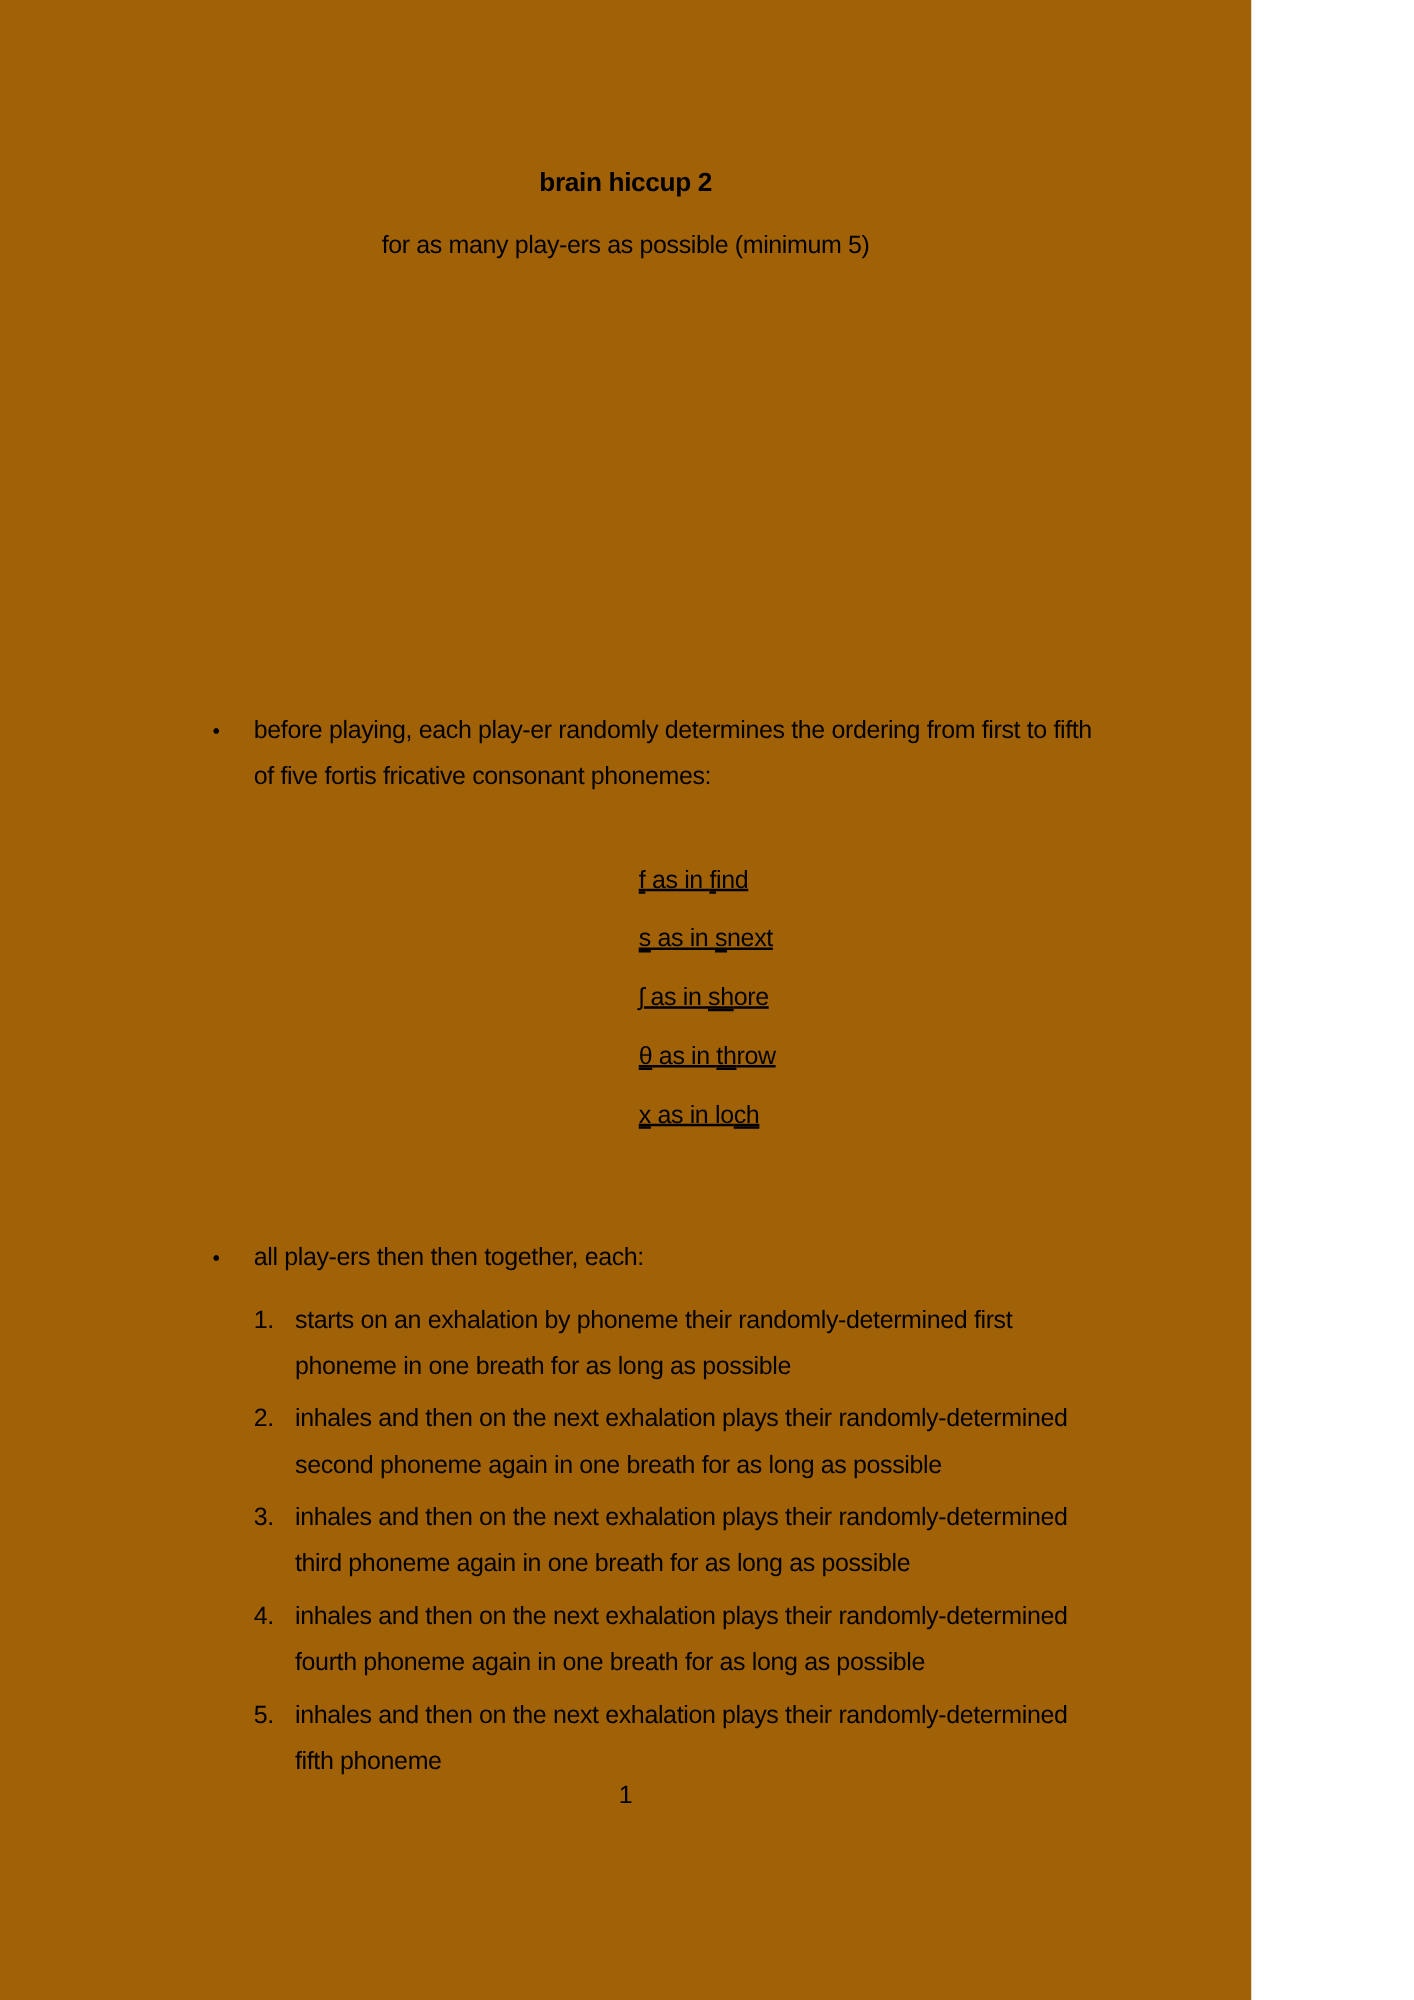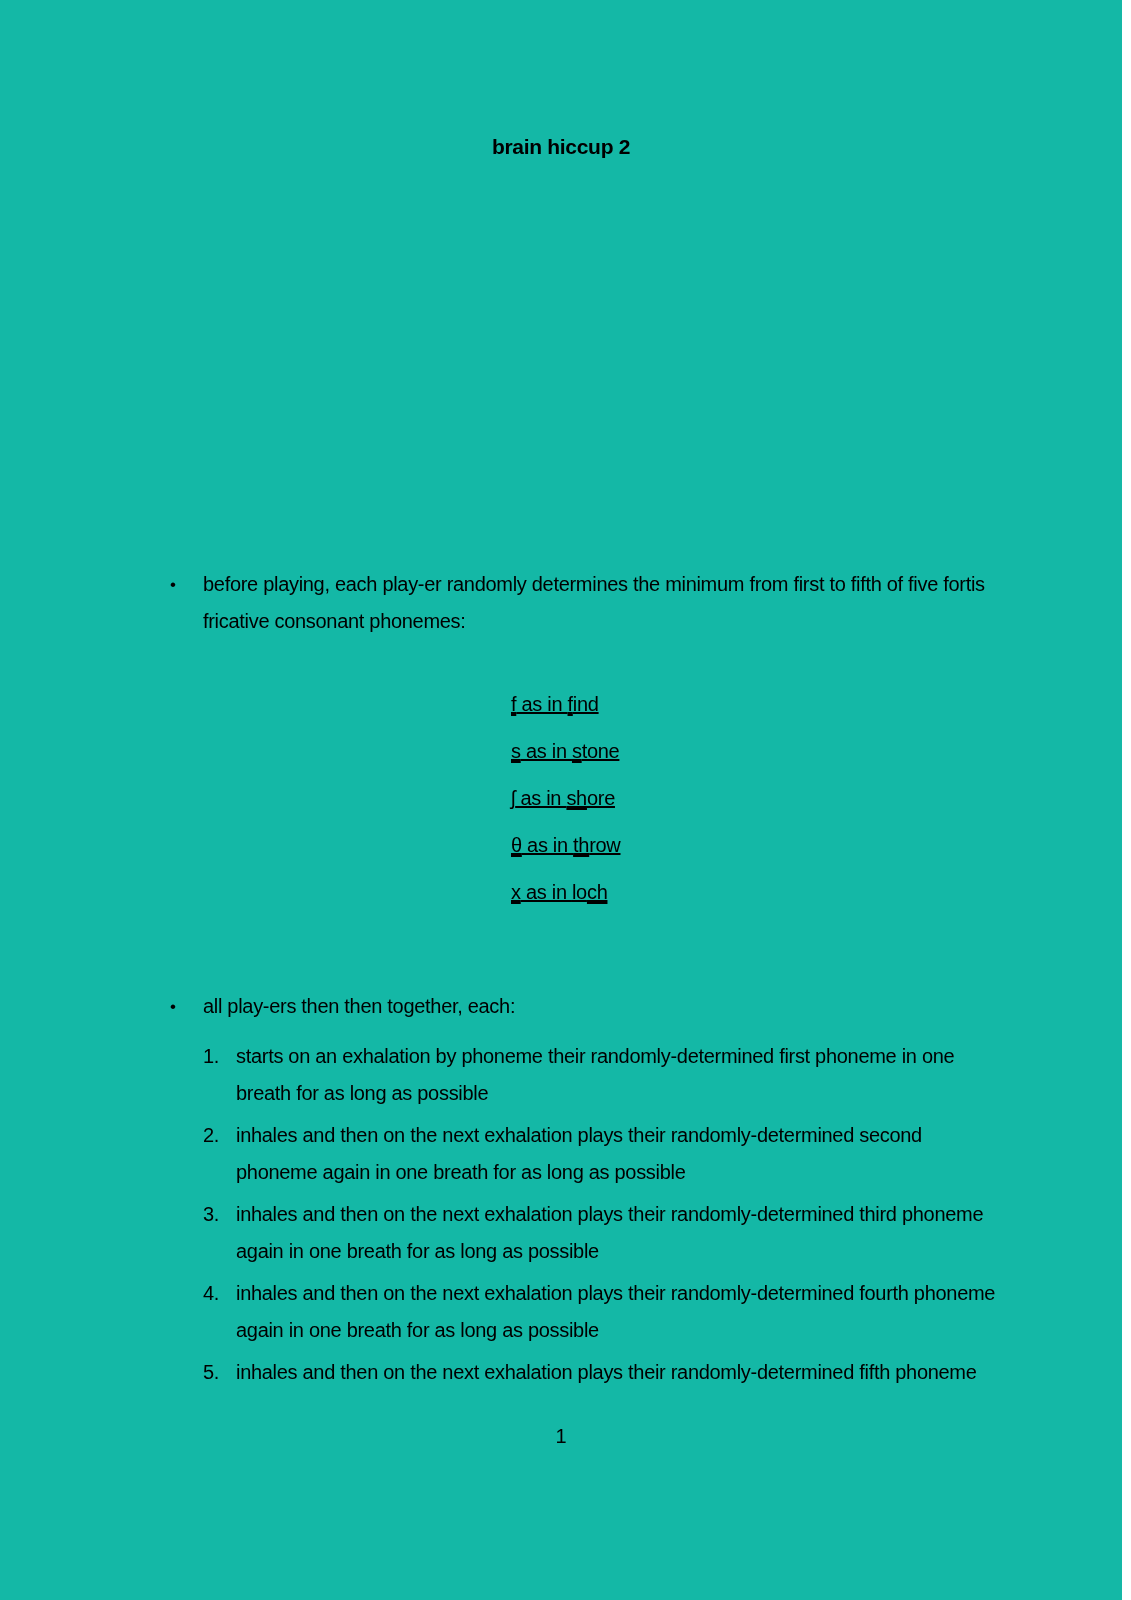--- a/index.html
+++ b/index.html
@@ -2,23 +2,23 @@
 <html><head>
 <meta charset="utf-8">
 <style>
   html, body {
     margin: 0;
     padding: 0;
     background: #ffffff;
   }
   .page {
     position: relative;
-    width: 1122px;
+    width: 1001px;
     height: 1600px;
-    background: #14b8a6;
+    background: #a16207;
     color: #000000;
     font-family: "Liberation Sans", "DejaVu Sans", sans-serif;
     font-size: 20px;
     letter-spacing: -0.3px;
     overflow: hidden;
   }
   .title {
     position: absolute;
     top: 134px;
     left: 0;
@@ -91,29 +91,30 @@
     line-height: 24px;
   }
 </style>
 </head>
 <body>
 
 <div class="page">
 
   <h1 class="title">brain hiccup 2</h1>
 
+  <div class="subtitle">for as many play-ers as possible (minimum 5)</div>
 
   <div class="bullet-row first">
     <span class="bullet-marker">•</span>
-    <span class="bullet-text">before playing, each play-er randomly determines the minimum from first to fifth of five fortis fricative consonant phonemes:</span>
+    <span class="bullet-text">before playing, each play-er randomly determines the ordering from first to fifth of five fortis fricative consonant phonemes:</span>
   </div>
 
   <div class="phoneme-list">
     <div class="phoneme-line"><span class="u">f</span><span> as in </span><span></span><span class="u">f</span><span>ind</span></div>
-    <div class="phoneme-line"><span class="u">s</span><span> as in </span><span></span><span class="u">s</span><span>tone</span></div>
+    <div class="phoneme-line"><span class="u">s</span><span> as in </span><span></span><span class="u">s</span><span>next</span></div>
     <div class="phoneme-line"><span>ʃ</span><span> as in </span><span></span><span class="u">sh</span><span>ore</span></div>
     <div class="phoneme-line"><span class="u">θ</span><span> as in </span><span></span><span class="u">th</span><span>row</span></div>
     <div class="phoneme-line"><span class="u">x</span><span> as in </span><span>lo</span><span class="u">ch</span><span></span></div>
   </div>
 
   <div class="bullet-row second">
     <span class="bullet-marker">•</span>
     <span class="bullet-text">all play-ers then then together, each:</span>
   </div>
 

